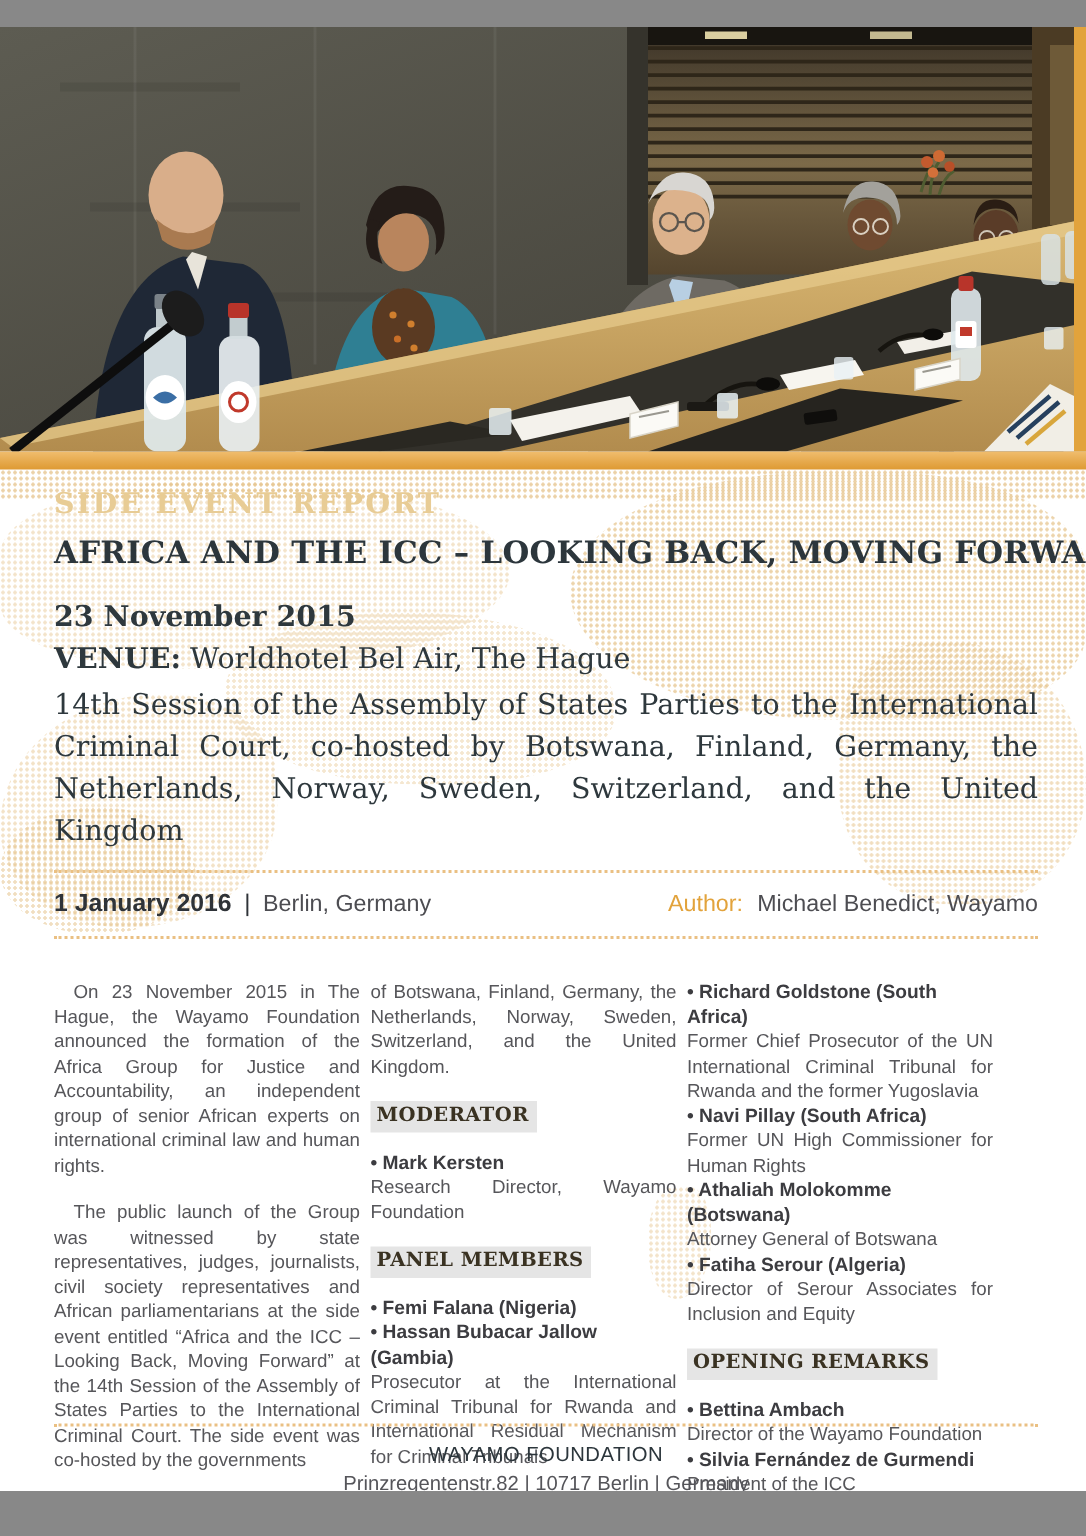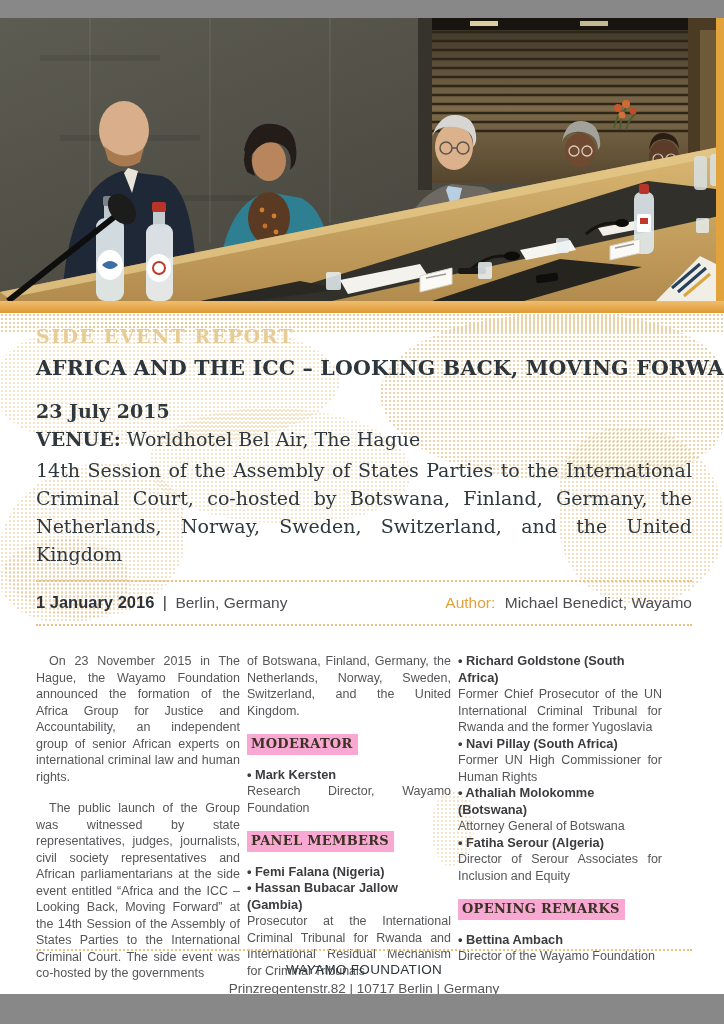--- a/index.html
+++ b/index.html
@@ -67,21 +67,21 @@
   .author-label { font-size:15.5px; color:#e2a33c; margin-right:5px; }
   .author-name  { font-size:15.5px; color:#4d4d52; }
   
   .columns { display:flex; gap:7px; margin-top:27px; }
   .col { width:204px; font-size:12.5px; line-height:16.5px; color:#56565a; }
   .para { margin:0; text-align:justify; }
   .para.indent { text-indent:13px; }
   .para.sp { margin-top:15px; }
   .sec-head {
     display:inline-block; margin:15px 0 12px 0; padding:2px 5px 2px 4px;
-    background:#f9a8d4;
+    background:#e5e5e5;
     font-family:"DejaVu Serif", serif; font-size:13px; font-weight:bold;
     color:#3a3222; letter-spacing:.3px;
   }
   .pname { font-weight:bold; color:#3c3c40; font-size:12.8px; }
   .prole { text-align:justify; margin:0; }
   
   .footer {
     position:absolute; left:36px; top:931px; width:656px; z-index:1;
     border-top:2px dotted #eac083; padding-top:11px; text-align:center;
   }
@@ -272,21 +272,21 @@
       <div class="wm b5"></div>
     <div class="wm b6"></div>
       <div class="wm b7"></div>
   </div>
 
   <div class="content">
 
     <div class="kicker">SIDE EVENT REPORT</div>
     <h1 class="title">AFRICA AND THE ICC – LOOKING BACK, MOVING FORWARD</h1>
 
-    <div class="date-line">23 July 2015</div>
+    <div class="date-line">23 November 2015</div>
     <div class="venue-line"><span class="lbl">VENUE:</span><span> Worldhotel Bel Air, The Hague</span></div>
     <p class="session">14th Session of the Assembly of States Parties to the International Criminal Court, co-hosted by Botswana, Finland, Germany, the Netherlands, Norway, Sweden, Switzerland, and the United Kingdom</p>
 
     <div class="byline">
       <div class="byline-left">
         <span class="byline-date">1 January 2016</span>
         <span class="byline-sep">|</span>
         <span class="byline-loc">Berlin, Germany</span>
       </div>
       <div class="byline-right">
@@ -339,20 +339,24 @@
         <div class="person">
           <div class="pname">• Fatiha Serour (Algeria)</div>
           <p class="prole">Director of Serour Associates for Inclusion and Equity</p>
         </div>
         <div>
           <span class="sec-head">OPENING REMARKS</span>
         </div>
         <div class="person">
           <div class="pname">• Bettina Ambach</div>
           <p class="prole">Director of the Wayamo Foundation</p>
+        </div>
+        <div class="person">
+          <div class="pname">• Silvia Fernández de Gurmendi</div>
+          <p class="prole">President of the ICC</p>
         </div>
       </div>
 
     </div>
   </div>
 
   <div class="footer">
     <div class="org">WAYAMO FOUNDATION</div>
     <div class="addr">Prinzregentenstr.82 | 10717 Berlin | Germany</div>
     <div class="contact">info@wayamo.com | www.wayamo.com</div>

